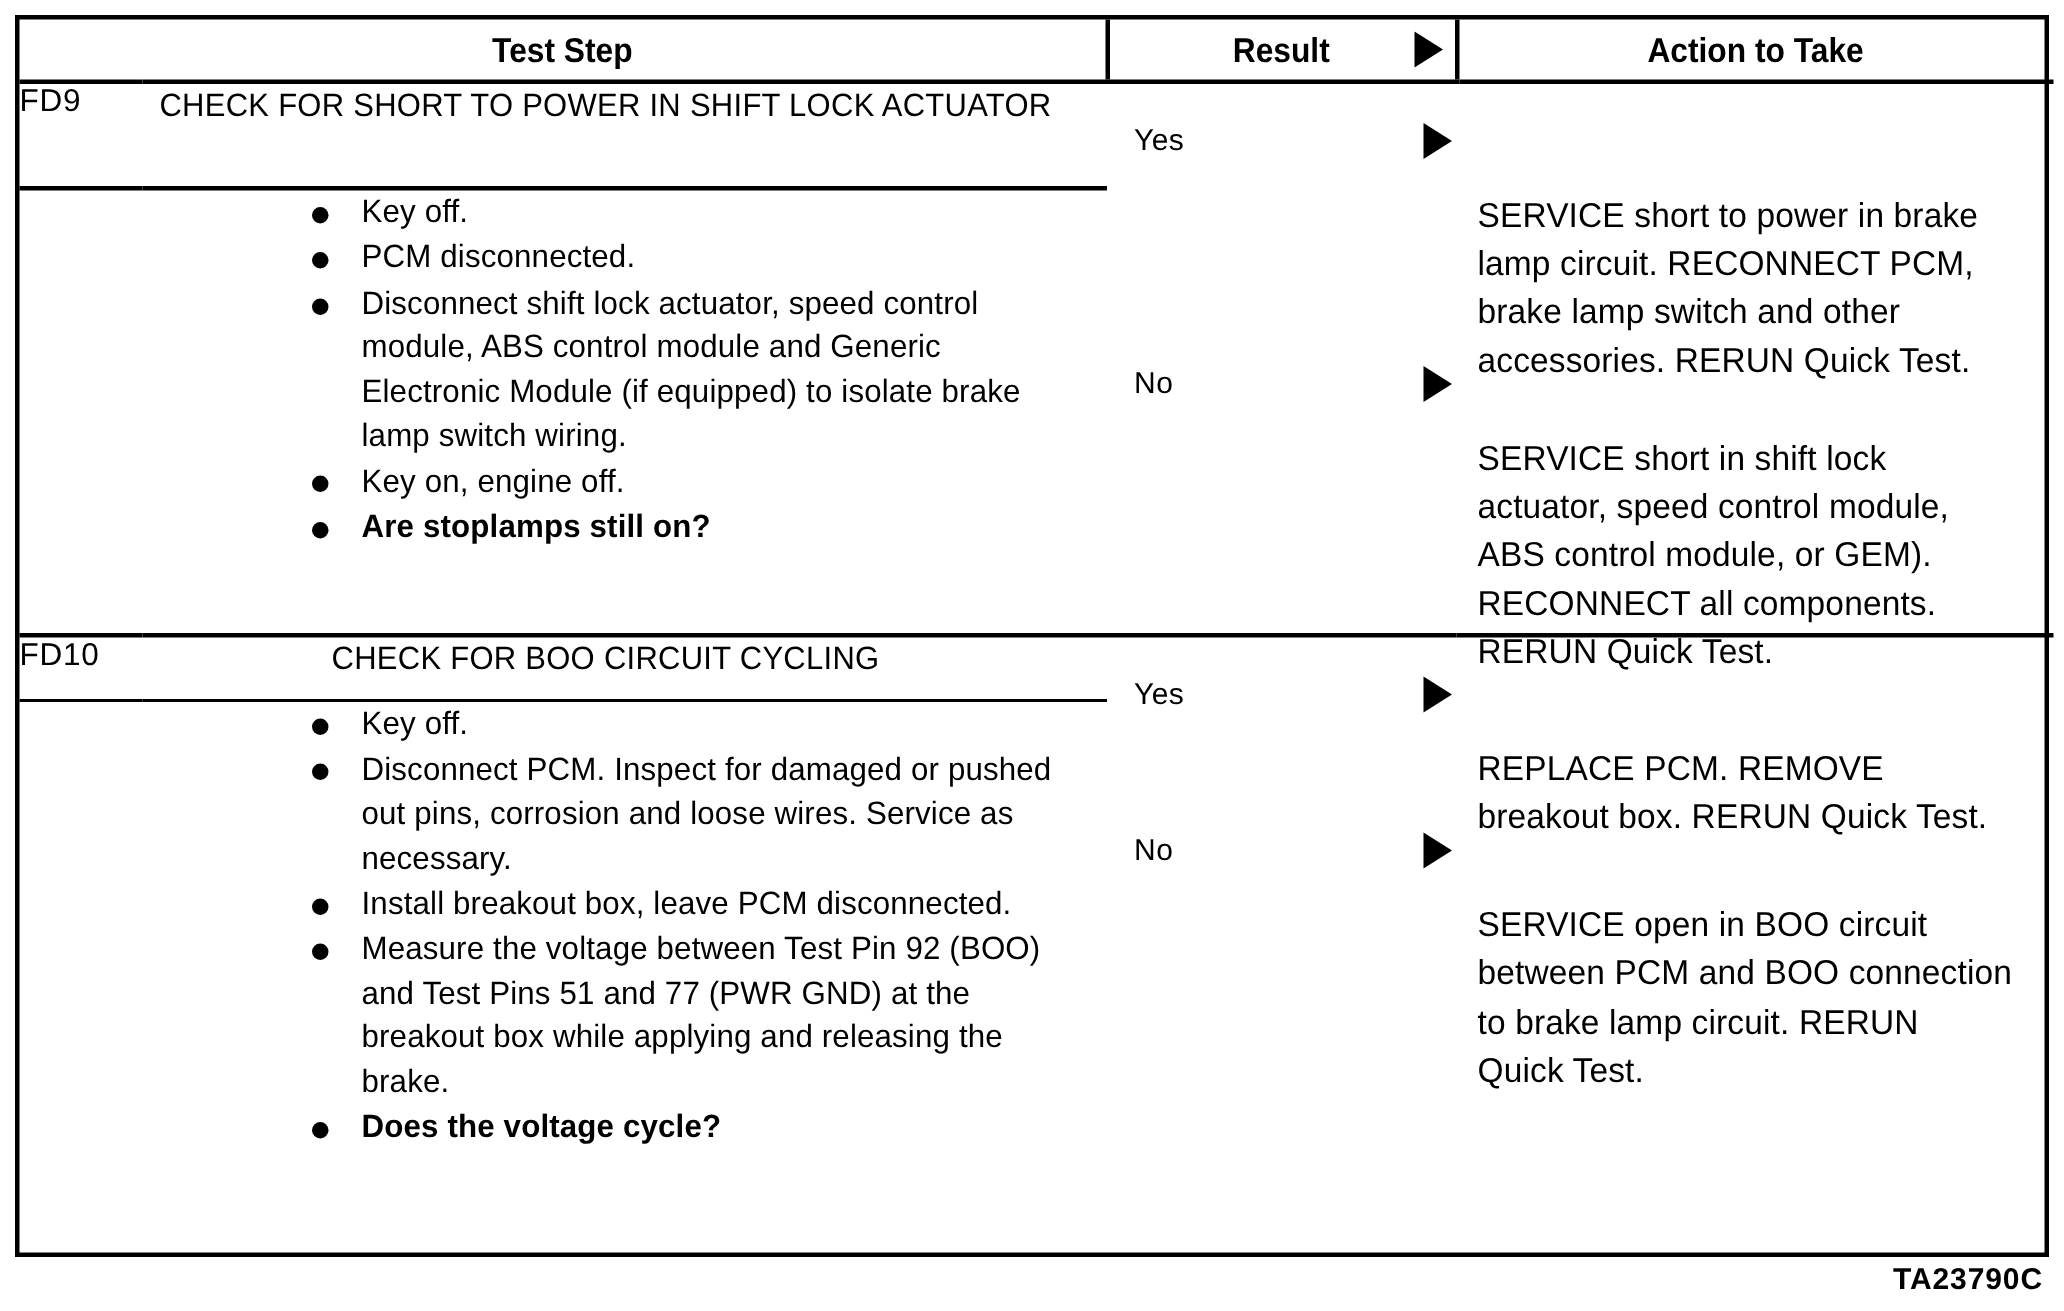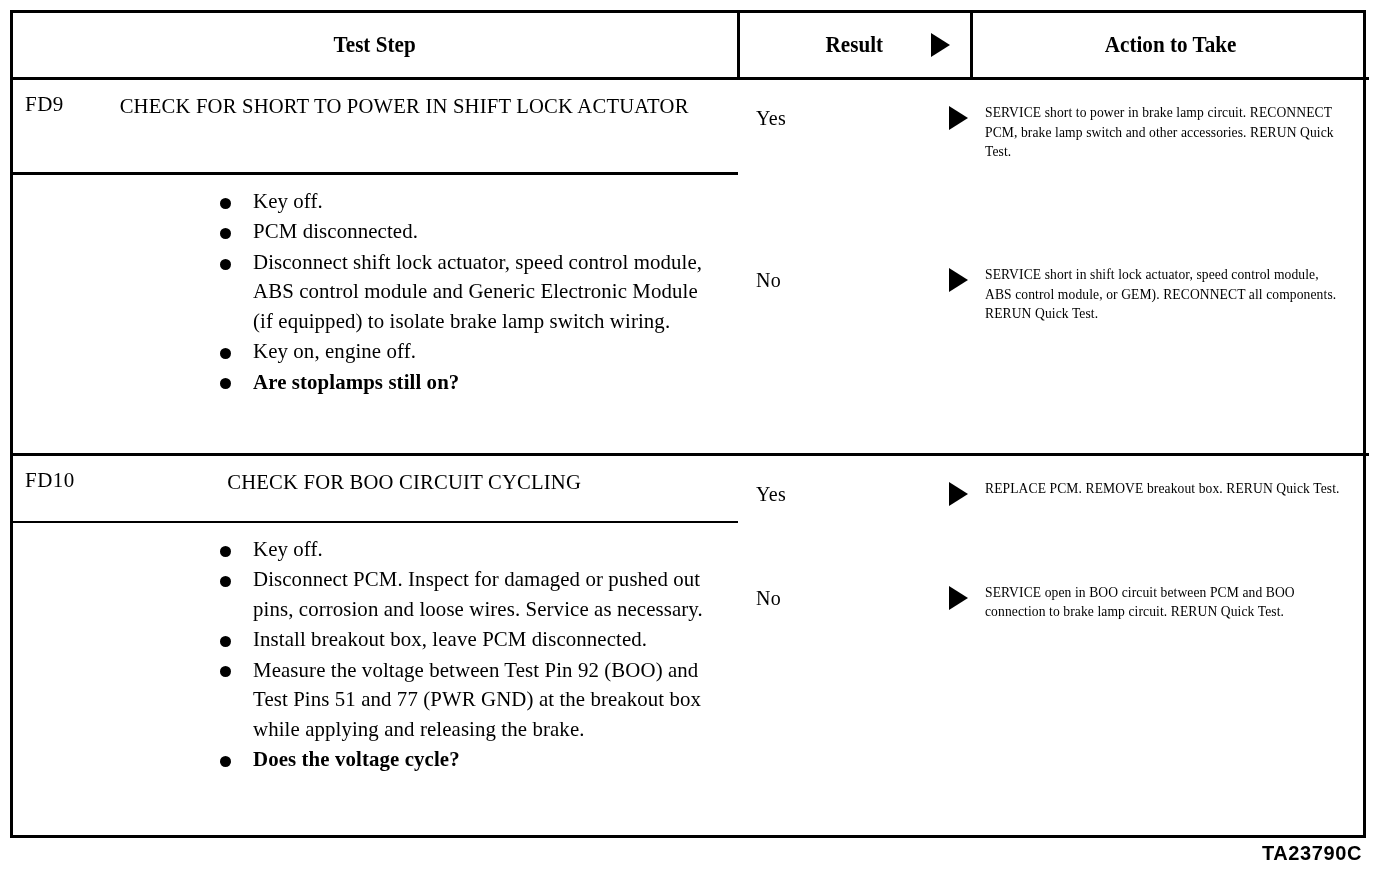--- a/index.html
+++ b/index.html
@@ -29,24 +29,23 @@
   }
 
   .tbl {
     width: 100%;
     height: 100%;
     border-collapse: collapse;
     table-layout: fixed;
   }
   .tbl td, .tbl th {
     border: 0;
-    padding: 12px;
+    padding: 0;
     vertical-align: top;
     font-weight: normal;
-    font-family: Liberation Serif, serif;
   }
 
   
   .col-code   { width: 82px; }
   .col-step   { width: 643px; }
   .col-result { width: 233px; }
   .col-action { width: 398px; }
 
   
   .bl { border-left: 3px solid #000 !important; }
@@ -178,23 +177,24 @@
 
   
   .action-cell {
     position: relative;
     border-left: 3px solid #000;
   }
   .act-item {
     position: absolute;
     left: 14px;
     right: 16px;
-    font-size: 14px;
+    font-size: 23px;
     line-height: 1.40;
     letter-spacing: 0.1px;
+    margin-top: 48px;
   }
   .act-item .a-text {
     display: block;
     transform: scaleX(0.97);
     transform-origin: left top;
   }
 
   
   .caption {
     position: absolute;

